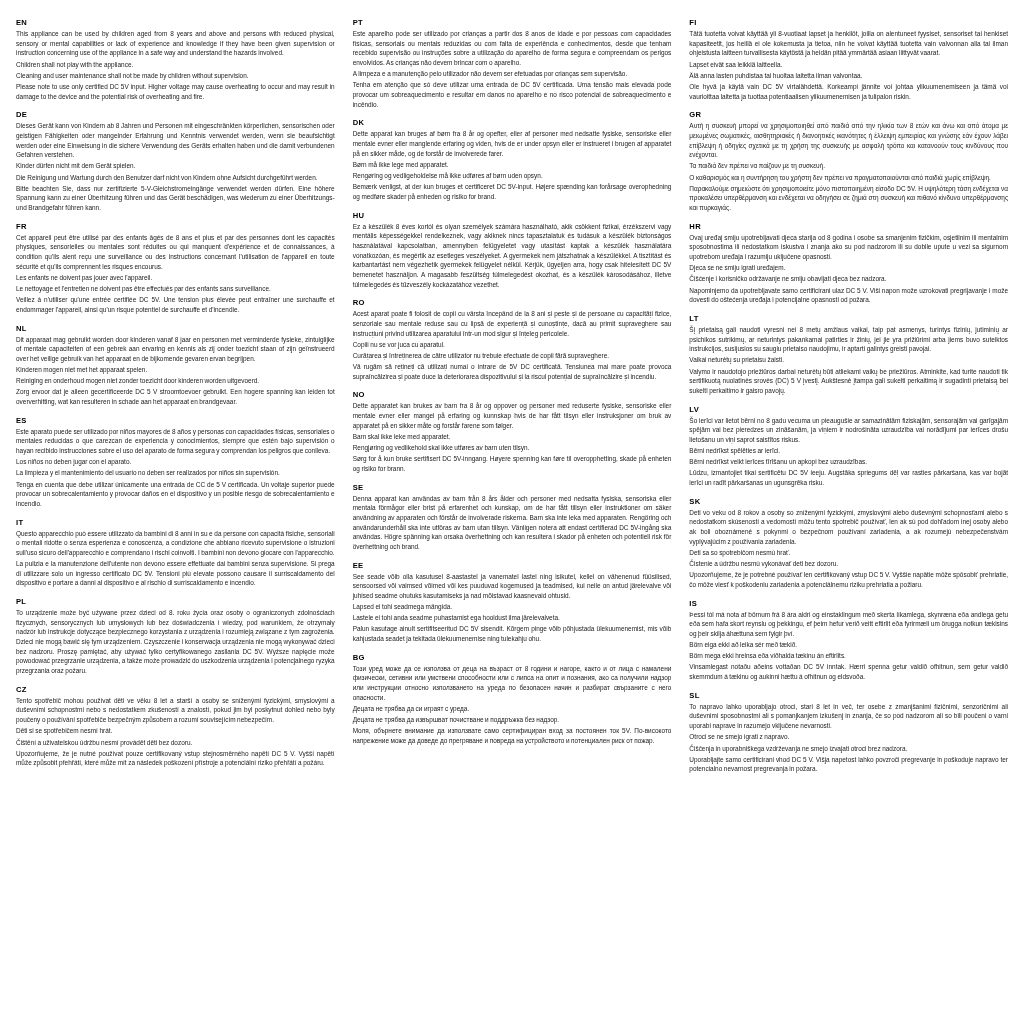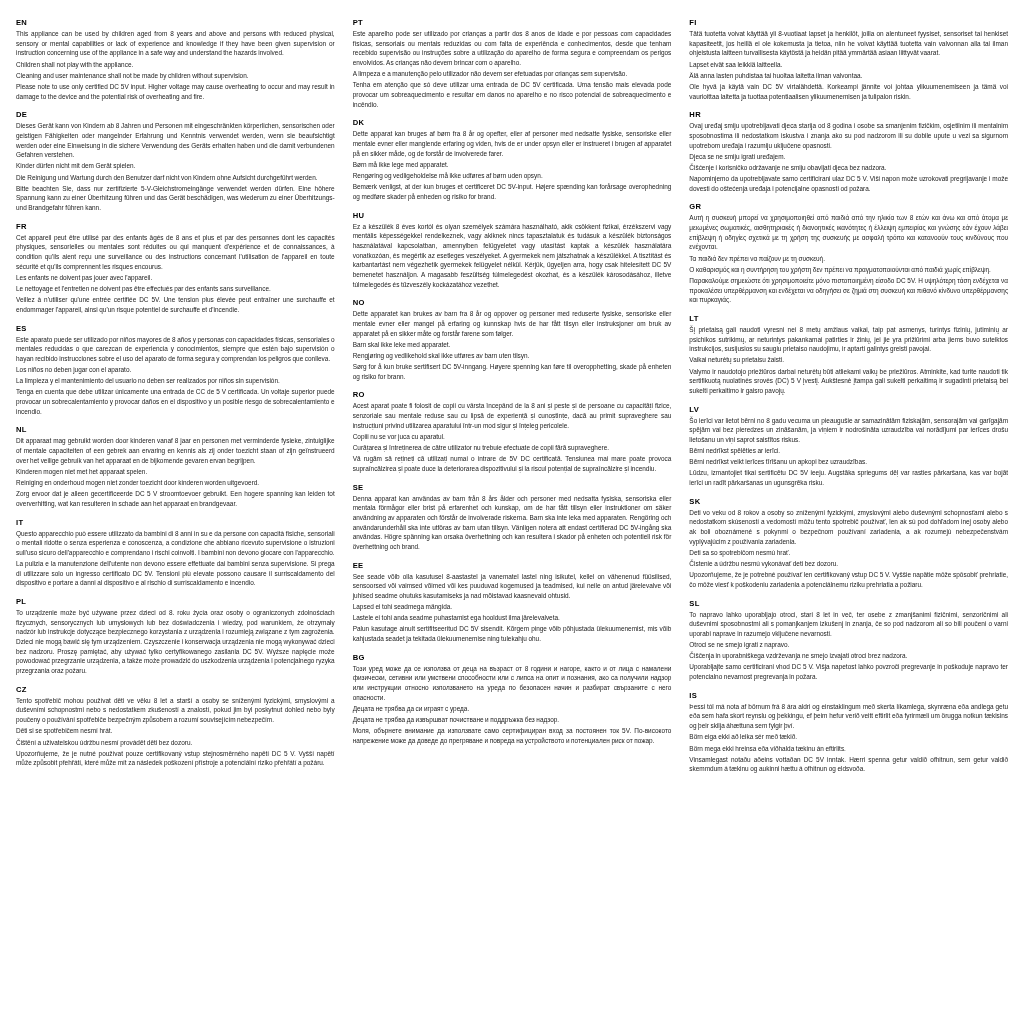--- a/index.html
+++ b/index.html
@@ -79,34 +79,34 @@
         <p class="para">Bitte beachten Sie, dass nur zertifizierte 5-V-Gleichstromeingänge verwendet werden dürfen. Eine höhere Spannung kann zu einer Überhitzung führen und das Gerät beschädigen, was wiederum zu einer Überhitzungs- und Brandgefahr führen kann.</p>
       </div>
       <div class="section">
         <div class="lang">FR</div>
         <p class="para">Cet appareil peut être utilisé par des enfants âgés de 8 ans et plus et par des personnes dont les capacités physiques, sensorielles ou mentales sont réduites ou qui manquent d'expérience et de connaissances, à condition qu'ils aient reçu une surveillance ou des instructions concernant l'utilisation de l'appareil en toute sécurité et qu'ils comprennent les risques encourus.</p>
         <p class="para">Les enfants ne doivent pas jouer avec l'appareil.</p>
         <p class="para">Le nettoyage et l'entretien ne doivent pas être effectués par des enfants sans surveillance.</p>
         <p class="para">Veillez à n'utiliser qu'une entrée certifiée DC 5V. Une tension plus élevée peut entraîner une surchauffe et endommager l'appareil, ainsi qu'un risque potentiel de surchauffe et d'incendie.</p>
       </div>
       <div class="section">
+        <div class="lang">NL</div>
+        <p class="para">Dit apparaat mag gebruikt worden door kinderen vanaf 8 jaar en personen met verminderde fysieke, zintuiglijke of mentale capaciteiten of een gebrek aan ervaring en kennis als zij onder toezicht staan of zijn geïnstrueerd over het veilige gebruik van het apparaat en de bijkomende gevaren ervan begrijpen.</p>
+        <p class="para">Kinderen mogen niet met het apparaat spelen.</p>
+        <p class="para">Reiniging en onderhoud mogen niet zonder toezicht door kinderen worden uitgevoerd.</p>
+        <p class="para">Zorg ervoor dat je alleen gecertificeerde DC 5 V stroomtoevoer gebruikt. Een hogere spanning kan leiden tot oververhitting, wat kan resulteren in schade aan het apparaat en brandgevaar.</p>
+      </div>
+      <div class="section">
         <div class="lang">ES</div>
         <p class="para">Este aparato puede ser utilizado por niños mayores de 8 años y personas con capacidades físicas, sensoriales o mentales reducidas o que carezcan de experiencia y conocimientos, siempre que estén bajo supervisión o hayan recibido instrucciones sobre el uso del aparato de forma segura y comprendan los peligros que conlleva.</p>
         <p class="para">Los niños no deben jugar con el aparato.</p>
         <p class="para">La limpieza y el mantenimiento del usuario no deben ser realizados por niños sin supervisión.</p>
         <p class="para">Tenga en cuenta que debe utilizar únicamente una entrada de CC de 5 V certificada. Un voltaje superior puede provocar un sobrecalentamiento y provocar daños en el dispositivo y un posible riesgo de sobrecalentamiento e incendio.</p>
       </div>
       <div class="section">
-        <div class="lang">NL</div>
-        <p class="para">Dit apparaat mag gebruikt worden door kinderen vanaf 8 jaar en personen met verminderde fysieke, zintuiglijke of mentale capaciteiten of een gebrek aan ervaring en kennis als zij onder toezicht staan of zijn geïnstrueerd over het veilige gebruik van het apparaat en de bijkomende gevaren ervan begrijpen.</p>
-        <p class="para">Kinderen mogen niet met het apparaat spelen.</p>
-        <p class="para">Reiniging en onderhoud mogen niet zonder toezicht door kinderen worden uitgevoerd.</p>
-        <p class="para">Zorg ervoor dat je alleen gecertificeerde DC 5 V stroomtoevoer gebruikt. Een hogere spanning kan leiden tot oververhitting, wat kan resulteren in schade aan het apparaat en brandgevaar.</p>
-      </div>
-      <div class="section">
         <div class="lang">IT</div>
         <p class="para">Questo apparecchio può essere utilizzato da bambini di 8 anni in su e da persone con capacità fisiche, sensoriali o mentali ridotte o senza esperienza e conoscenza, a condizione che abbiano ricevuto supervisione o istruzioni sull'uso sicuro dell'apparecchio e comprendano i rischi coinvolti. I bambini non devono giocare con l'apparecchio.</p>
         <p class="para">La pulizia e la manutenzione dell'utente non devono essere effettuate dai bambini senza supervisione. Si prega di utilizzare solo un ingresso certificato DC 5V. Tensioni più elevate possono causare il surriscaldamento del dispositivo e portare a danni al dispositivo e al rischio di surriscaldamento e incendio.</p>
       </div>
       <div class="section">
         <div class="lang">PL</div>
         <p class="para">To urządzenie może być używane przez dzieci od 8. roku życia oraz osoby o ograniczonych zdolnościach fizycznych, sensorycznych lub umysłowych lub bez doświadczenia i wiedzy, pod warunkiem, że otrzymały nadzór lub instrukcje dotyczące bezpiecznego korzystania z urządzenia i rozumieją związane z tym zagrożenia. Dzieci nie mogą bawić się tym urządzeniem. Czyszczenie i konserwacja urządzenia nie mogą wykonywać dzieci bez nadzoru. Proszę pamiętać, aby używać tylko certyfikowanego zasilania DC 5V. Wyższe napięcie może powodować przegrzanie urządzenia, a także może prowadzić do uszkodzenia urządzenia i potencjalnego ryzyka przegrzania oraz pożaru.</p>
       </div>
       <div class="section">
         <div class="lang">CZ</div>
@@ -129,34 +129,34 @@
         <p class="para">Dette apparat kan bruges af børn fra 8 år og opefter, eller af personer med nedsatte fysiske, sensoriske eller mentale evner eller manglende erfaring og viden, hvis de er under opsyn eller er instrueret i brugen af apparatet på en sikker måde, og de forstår de involverede farer.</p>
         <p class="para">Børn må ikke lege med apparatet.</p>
         <p class="para">Rengøring og vedligeholdelse må ikke udføres af børn uden opsyn.</p>
         <p class="para">Bemærk venligst, at der kun bruges et certificeret DC 5V-input. Højere spænding kan forårsage overophedning og medføre skader på enheden og risiko for brand.</p>
       </div>
       <div class="section">
         <div class="lang">HU</div>
         <p class="para">Ez a készülék 8 éves kortól és olyan személyek számára használható, akik csökkent fizikai, érzékszervi vagy mentális képességekkel rendelkeznek, vagy akiknek nincs tapasztalatuk és tudásuk a készülék biztonságos használatával kapcsolatban, amennyiben felügyeletet vagy utasítást kaptak a készülék használatára vonatkozóan, és megértik az esetleges veszélyeket. A gyermekek nem játszhatnak a készülékkel. A tisztítást és karbantartást nem végezhetik gyermekek felügyelet nélkül. Kérjük, ügyeljen arra, hogy csak hitelesített DC 5V bemenetet használjon. A magasabb feszültség túlmelegedést okozhat, és a készülék károsodásához, illetve túlmelegedés és tűzveszély kockázatához vezethet.</p>
       </div>
       <div class="section">
+        <div class="lang">RO</div>
+        <p class="para">Acest aparat poate fi folosit de copii cu vârsta începând de la 8 ani și peste și de persoane cu capacități fizice, senzoriale sau mentale reduse sau cu lipsă de experiență și cunoștințe, dacă au primit supraveghere sau instrucțiuni privind utilizarea aparatului într-un mod sigur și înțeleg pericolele.</p>
+        <p class="para">Copiii nu se vor juca cu aparatul.</p>
+        <p class="para">Curățarea și întreținerea de către utilizator nu trebuie efectuate de copii fără supraveghere.</p>
+        <p class="para">Vă rugăm să rețineți că utilizați numai o intrare de 5V DC certificată. Tensiunea mai mare poate provoca supraîncălzirea și poate duce la deteriorarea dispozitivului și la riscul potențial de supraîncălzire și incendiu.</p>
+      </div>
+      <div class="section">
         <div class="lang">NO</div>
         <p class="para">Dette apparatet kan brukes av barn fra 8 år og oppover og personer med reduserte fysiske, sensoriske eller mentale evner eller mangel på erfaring og kunnskap hvis de har fått tilsyn eller instruksjoner om bruk av apparatet på en sikker måte og forstår farene som følger.</p>
         <p class="para">Barn skal ikke leke med apparatet.</p>
         <p class="para">Rengjøring og vedlikehold skal ikke utføres av barn uten tilsyn.</p>
         <p class="para">Sørg for å kun bruke sertifisert DC 5V-inngang. Høyere spenning kan føre til overopphetting, skade på enheten og risiko for brann.</p>
       </div>
       <div class="section">
-        <div class="lang">RO</div>
-        <p class="para">Acest aparat poate fi folosit de copii cu vârsta începând de la 8 ani și peste și de persoane cu capacități fizice, senzoriale sau mentale reduse sau cu lipsă de experiență și cunoștințe, dacă au primit supraveghere sau instrucțiuni privind utilizarea aparatului într-un mod sigur și înțeleg pericolele.</p>
-        <p class="para">Copiii nu se vor juca cu aparatul.</p>
-        <p class="para">Curățarea și întreținerea de către utilizator nu trebuie efectuate de copii fără supraveghere.</p>
-        <p class="para">Vă rugăm să rețineți că utilizați numai o intrare de 5V DC certificată. Tensiunea mai mare poate provoca supraîncălzirea și poate duce la deteriorarea dispozitivului și la riscul potențial de supraîncălzire și incendiu.</p>
-      </div>
-      <div class="section">
         <div class="lang">SE</div>
         <p class="para">Denna apparat kan användas av barn från 8 års ålder och personer med nedsatta fysiska, sensoriska eller mentala förmågor eller brist på erfarenhet och kunskap, om de har fått tillsyn eller instruktioner om säker användning av apparaten och förstår de involverade riskerna. Barn ska inte leka med apparaten. Rengöring och användarunderhåll ska inte utföras av barn utan tillsyn. Vänligen notera att endast certifierad DC 5V-ingång ska användas. Högre spänning kan orsaka överhettning och kan resultera i skador på enheten och potentiell risk för överhettning och brand.</p>
       </div>
       <div class="section">
         <div class="lang">EE</div>
         <p class="para">See seade võib olla kasutusel 8-aastastel ja vanematel lastel ning isikutel, kellel on vähenenud füüsilised, sensoorsed või vaimsed võimed või kes puuduvad kogemused ja teadmised, kui neile on antud järelevalve või juhised seadme ohutuks kasutamiseks ja nad mõistavad kaasnevaid ohtusid.</p>
         <p class="para">Lapsed ei tohi seadmega mängida.</p>
         <p class="para">Lastele ei tohi anda seadme puhastamist ega hooldust ilma järelevalveta.</p>
         <p class="para">Palun kasutage ainult sertifitseeritud DC 5V sisendit. Kõrgem pinge võib põhjustada ülekuumenemist, mis võib kahjustada seadet ja tekitada ülekuumenemise ning tulekahju ohu.</p>
       </div>
@@ -171,63 +171,63 @@
 
     <div class="column">
       <div class="section">
         <div class="lang">FI</div>
         <p class="para">Tätä tuotetta voivat käyttää yli 8-vuotiaat lapset ja henkilöt, joilla on alentuneet fyysiset, sensoriset tai henkiset kapasiteetit, jos heillä ei ole kokemusta ja tietoa, niin he voivat käyttää tuotetta vain valvonnan alla tai ilman ohjeistusta laitteen turvallisesta käytöstä ja heidän pitää ymmärtää asiaan liittyvät vaarat.</p>
         <p class="para">Lapset eivät saa leikkiä laitteella.</p>
         <p class="para">Älä anna lasten puhdistaa tai huoltaa laitetta ilman valvontaa.</p>
         <p class="para">Ole hyvä ja käytä vain DC 5V virtalähdettä. Korkeampi jännite voi johtaa ylikuumenemiseen ja tämä voi vaurioittaa laitetta ja tuottaa potentiaalisen ylikuumenemisen ja tulipalon riskin.</p>
       </div>
       <div class="section">
+        <div class="lang">GR</div>
+        <p class="para">Αυτή η συσκευή μπορεί να χρησιμοποιηθεί από παιδιά από την ηλικία των 8 ετών και άνω και από άτομα με μειωμένες σωματικές, αισθητηριακές ή διανοητικές ικανότητες ή έλλειψη εμπειρίας και γνώσης εάν έχουν λάβει επίβλεψη ή οδηγίες σχετικά με τη χρήση της συσκευής με ασφαλή τρόπο και κατανοούν τους κινδύνους που ενέχονται.</p>
+        <p class="para">Τα παιδιά δεν πρέπει να παίζουν με τη συσκευή.</p>
+        <p class="para">Ο καθαρισμός και η συντήρηση του χρήστη δεν πρέπει να πραγματοποιούνται από παιδιά χωρίς επίβλεψη.</p>
+        <p class="para">Παρακαλούμε σημειώστε ότι χρησιμοποιείτε μόνο πιστοποιημένη είσοδο DC 5V. Η υψηλότερη τάση ενδέχεται να προκαλέσει υπερθέρμανση και ενδέχεται να οδηγήσει σε ζημιά στη συσκευή και πιθανό κίνδυνο υπερθέρμανσης και πυρκαγιάς.</p>
+      </div>
+      <div class="section">
         <div class="lang">HR</div>
         <p class="para">Ovaj uređaj smiju upotrebljavati djeca starija od 8 godina i osobe sa smanjenim fizičkim, osjetilnim ili mentalnim sposobnostima ili nedostatkom iskustva i znanja ako su pod nadzorom ili su dobile upute u vezi sa sigurnom upotrebom uređaja i razumiju uključene opasnosti.</p>
         <p class="para">Djeca se ne smiju igrati uređajem.</p>
         <p class="para">Čišćenje i korisničko održavanje ne smiju obavljati djeca bez nadzora.</p>
         <p class="para">Napominjemo da upotrebljavate samo certificirani ulaz DC 5 V. Viši napon može uzrokovati pregrijavanje i može dovesti do oštećenja uređaja i potencijalne opasnosti od požara.</p>
       </div>
       <div class="section">
-        <div class="lang">GR</div>
-        <p class="para">Αυτή η συσκευή μπορεί να χρησιμοποιηθεί από παιδιά από την ηλικία των 8 ετών και άνω και από άτομα με μειωμένες σωματικές, αισθητηριακές ή διανοητικές ικανότητες ή έλλειψη εμπειρίας και γνώσης εάν έχουν λάβει επίβλεψη ή οδηγίες σχετικά με τη χρήση της συσκευής με ασφαλή τρόπο και κατανοούν τους κινδύνους που ενέχονται.</p>
-        <p class="para">Τα παιδιά δεν πρέπει να παίζουν με τη συσκευή.</p>
-        <p class="para">Ο καθαρισμός και η συντήρηση του χρήστη δεν πρέπει να πραγματοποιούνται από παιδιά χωρίς επίβλεψη.</p>
-        <p class="para">Παρακαλούμε σημειώστε ότι χρησιμοποιείτε μόνο πιστοποιημένη είσοδο DC 5V. Η υψηλότερη τάση ενδέχεται να προκαλέσει υπερθέρμανση και ενδέχεται να οδηγήσει σε ζημιά στη συσκευή και πιθανό κίνδυνο υπερθέρμανσης και πυρκαγιάς.</p>
-      </div>
-      <div class="section">
         <div class="lang">LT</div>
         <p class="para">Šį prietaisą gali naudoti vyresni nei 8 metų amžiaus vaikai, taip pat asmenys, turintys fizinių, jutiminių ar psichikos sutrikimų, ar neturintys pakankamai patirties ir žinių, jei jie yra prižiūrimi arba jiems buvo suteiktos instrukcijos, susijusios su saugiu prietaiso naudojimu, ir aptarti galintys greisti pavojai.</p>
         <p class="para">Vaikai neturėtų su prietaisu žaisti.</p>
         <p class="para">Valymo ir naudotojo priežiūros darbai neturėtų būti atliekami vaikų be priežiūros. Atminkite, kad turite naudoti tik sertifikuotą nuolatinės srovės (DC) 5 V įvestį. Aukštesnė įtampa gali sukelti perkaitimą ir sugadinti prietaisą bei sukelti perkaitimo ir gaisro pavojų.</p>
       </div>
       <div class="section">
         <div class="lang">LV</div>
         <p class="para">Šo ierīci var lietot bērni no 8 gadu vecuma un pieaugušie ar samazinātām fiziskajām, sensorajām vai garīgajām spējām vai bez pieredzes un zināšanām, ja viņiem ir nodrošināta uzraudzība vai norādījumi par ierīces drošu lietošanu un viņi saprot saistītos riskus.</p>
         <p class="para">Bērni nedrīkst spēlēties ar ierīci.</p>
         <p class="para">Bērni nedrīkst veikt ierīces tīrīšanu un apkopi bez uzraudzības.</p>
         <p class="para">Lūdzu, izmantojiet tikai sertificētu DC 5V ieeju. Augstāka spriegums dēļ var rasties pārkaršana, kas var bojāt ierīci un radīt pārkaršanas un ugunsgrēka risku.</p>
       </div>
       <div class="section">
         <div class="lang">SK</div>
         <p class="para">Deti vo veku od 8 rokov a osoby so zníženými fyzickými, zmyslovými alebo duševnými schopnosťami alebo s nedostatkom skúseností a vedomostí môžu tento spotrebič používať, len ak sú pod dohľadom inej osoby alebo ak boli oboznámené s pokynmi o bezpečnom používaní zariadenia, a ak rozumejú nebezpečenstvám vyplývajúcim z používania zariadenia.</p>
         <p class="para">Deti sa so spotrebičom nesmú hrať.</p>
         <p class="para">Čistenie a údržbu nesmú vykonávať deti bez dozoru.</p>
         <p class="para">Upozorňujeme, že je potrebné používať len certifikovaný vstup DC 5 V. Vyššie napätie môže spôsobiť prehriatie, čo môže viesť k poškodeniu zariadenia a potenciálnemu riziku prehriatia a požiaru.</p>
       </div>
       <div class="section">
+        <div class="lang">IS</div>
+        <p class="para">Þessi tól má nota af börnum frá 8 ára aldri og einstaklingum með skerta líkamlega, skynræna eða andlega getu eða sem hafa skort reynslu og þekkingu, ef þeim hefur verið veitt eftirlit eða fyrirmæli um örugga notkun tækisins og þeir skilja áhættuna sem fylgir því.</p>
+        <p class="para">Börn eiga ekki að leika sér með tækið.</p>
+        <p class="para">Börn mega ekki hreinsa eða viðhalda tækinu án eftirlits.</p>
+        <p class="para">Vinsamlegast notaðu aðeins vottaðan DC 5V inntak. Hærri spenna getur valdið ofhitnun, sem getur valdið skemmdum á tækinu og aukinni hættu á ofhitnun og eldsvoða.</p>
+      </div>
+      <div class="section">
         <div class="lang">SL</div>
         <p class="para">To napravo lahko uporabljajo otroci, stari 8 let in več, ter osebe z zmanjšanimi fizičnimi, senzoričnimi ali duševnimi sposobnostmi ali s pomanjkanjem izkušenj in znanja, če so pod nadzorom ali so bili poučeni o varni uporabi naprave in razumejo vključene nevarnosti.</p>
         <p class="para">Otroci se ne smejo igrati z napravo.</p>
         <p class="para">Čiščenja in uporabniškega vzdrževanja ne smejo izvajati otroci brez nadzora.</p>
         <p class="para">Uporabljajte samo certificirani vhod DC 5 V. Višja napetost lahko povzroči pregrevanje in poškoduje napravo ter potencialno nevarnost pregrevanja in požara.</p>
       </div>
-      <div class="section">
-        <div class="lang">IS</div>
-        <p class="para">Þessi tól má nota af börnum frá 8 ára aldri og einstaklingum með skerta líkamlega, skynræna eða andlega getu eða sem hafa skort reynslu og þekkingu, ef þeim hefur verið veitt eftirlit eða fyrirmæli um örugga notkun tækisins og þeir skilja áhættuna sem fylgir því.</p>
-        <p class="para">Börn eiga ekki að leika sér með tækið.</p>
-        <p class="para">Börn mega ekki hreinsa eða viðhalda tækinu án eftirlits.</p>
-        <p class="para">Vinsamlegast notaðu aðeins vottaðan DC 5V inntak. Hærri spenna getur valdið ofhitnun, sem getur valdið skemmdum á tækinu og aukinni hættu á ofhitnun og eldsvoða.</p>
-      </div>
     </div>
 
   </div>
 </div>
 
 </body></html>

